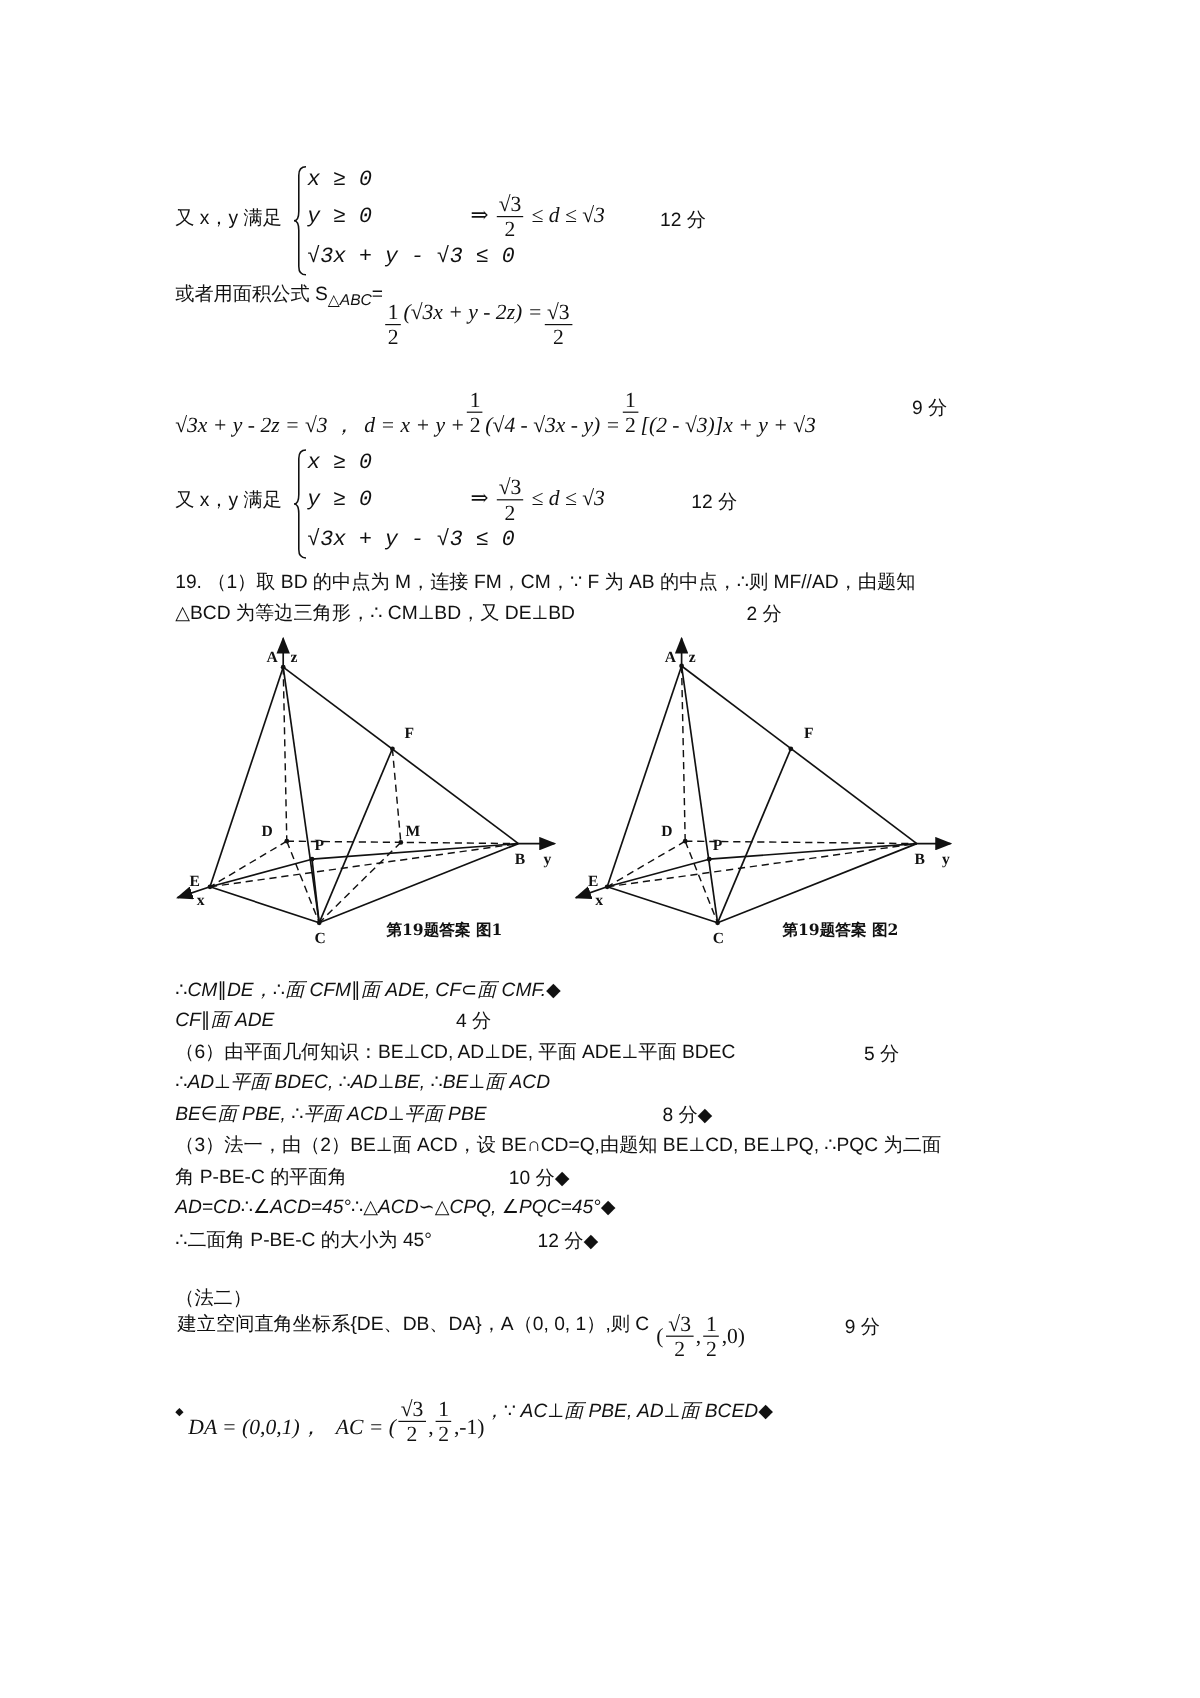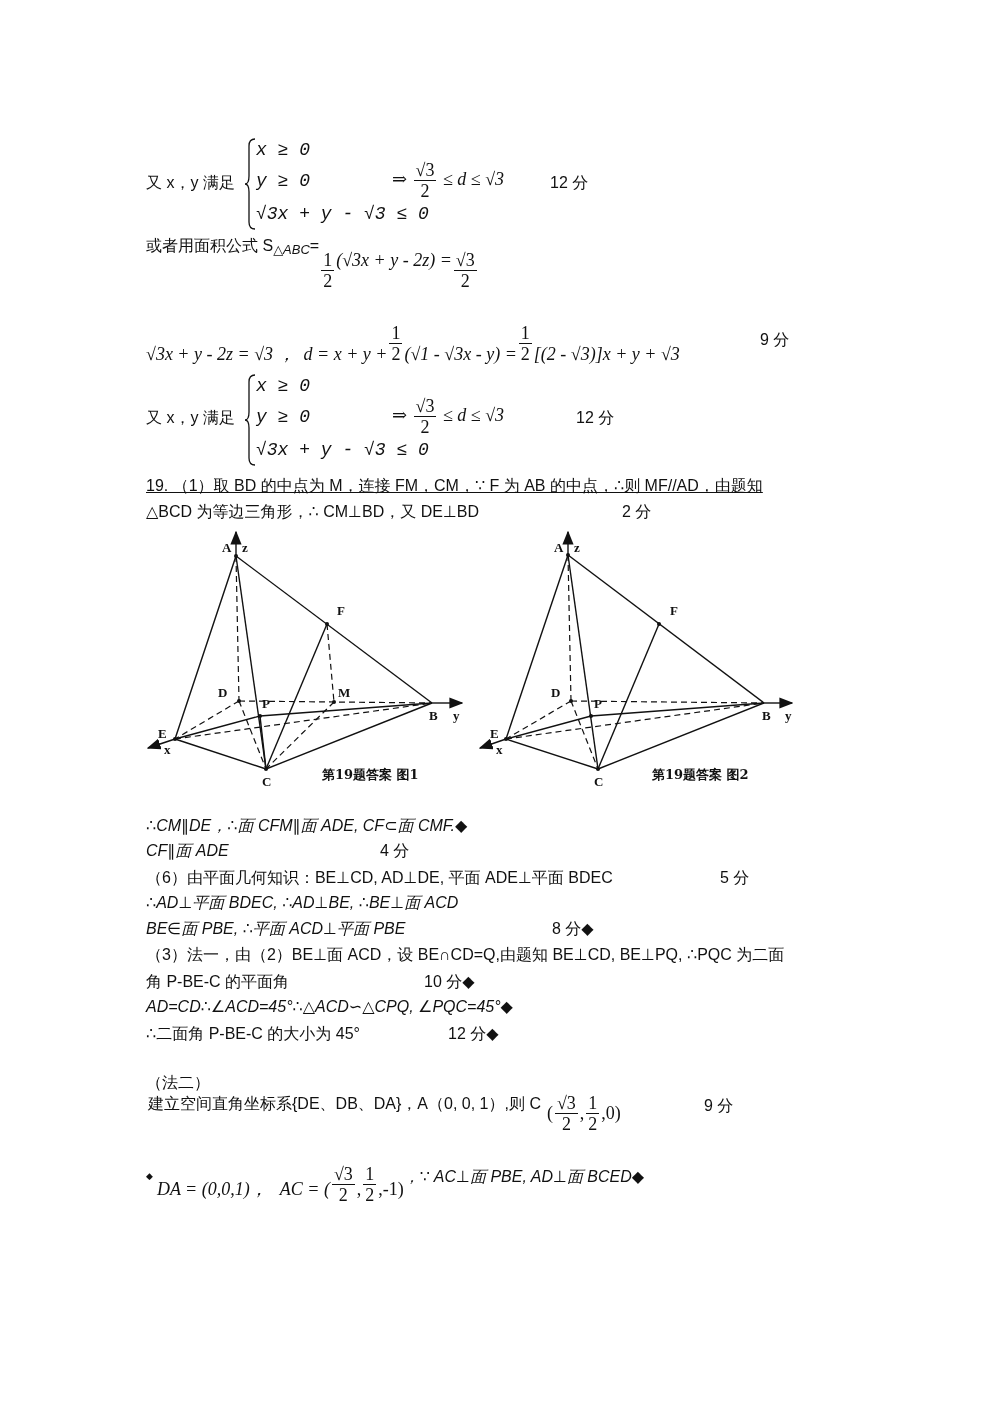--- a/index.html
+++ b/index.html
@@ -57,21 +57,21 @@
     </span>
 </div>
 
 <div class="ln" style="left:146px;top:318px;height:46px;display:flex;align-items:flex-end;">
   <span class="m" style="margin-right:8px;">√3x + y - 2z = √3 ，</span>
   <span class="m">d = x + y +</span>
   <span class="frac">
       <span class="num">1</span>
       <span class="den">2</span>
     </span>
-  <span class="m">(√1 - √3x - y) =</span>
+  <span class="m">(√4 - √3x - y) =</span>
   <span class="frac">
       <span class="num">1</span>
       <span class="den">2</span>
     </span>
   <span class="m">[(2 - √3)]x + y + √3</span>
 </div>
 <div class="score" style="left:760px;top:330px;">9 分</div>
 
 <div class="ln" style="left:146px;top:408px;">又 x，y 满足</div>
 <svg style="position:absolute;left:244px;top:374px;" width="12" height="92" viewBox="0 0 12 92">
@@ -85,21 +85,21 @@
 <div class="ln" style="left:392px;top:396px;">
   <span class="mr">⇒</span>
   <span class="frac">
       <span class="num">√3</span>
       <span class="den">2</span>
     </span>
   <span class="m">≤ d ≤ √3</span>
 </div>
 <div class="score" style="left:576px;top:408px;">12 分</div>
 
-<div class="ln it" style="left:146px;top:476px;font-style:normal;text-decoration:underline;">19. （1）取 BD 的中点为 M，连接 FM，CM，∵ F 为 AB 的中点，∴则 MF//AD，由题知</div>
+<div class="ln it" style="left:146px;top:476px;font-style:normal;">19. （1）取 BD 的中点为 M，连接 FM，CM，∵ F 为 AB 的中点，∴则 MF//AD，由题知</div>
 <div class="ln" style="left:146px;top:502px;">△BCD 为等边三角形，∴ CM⊥BD，又 DE⊥BD</div>
 <div class="score" style="left:622px;top:502px;">2 分</div>
 
 <svg style="position:absolute;left:0;top:0;" width="1000" height="1415" viewBox="0 0 1000 1415">
   <defs>
     <marker id="arr" markerWidth="10" markerHeight="8" refX="9" refY="4" orient="auto">
       <path d="M0 0 L10 4 L0 8 Z" fill="#111"></path>
     </marker>
   </defs>
   <g stroke="#111" stroke-width="1.4" fill="none">

